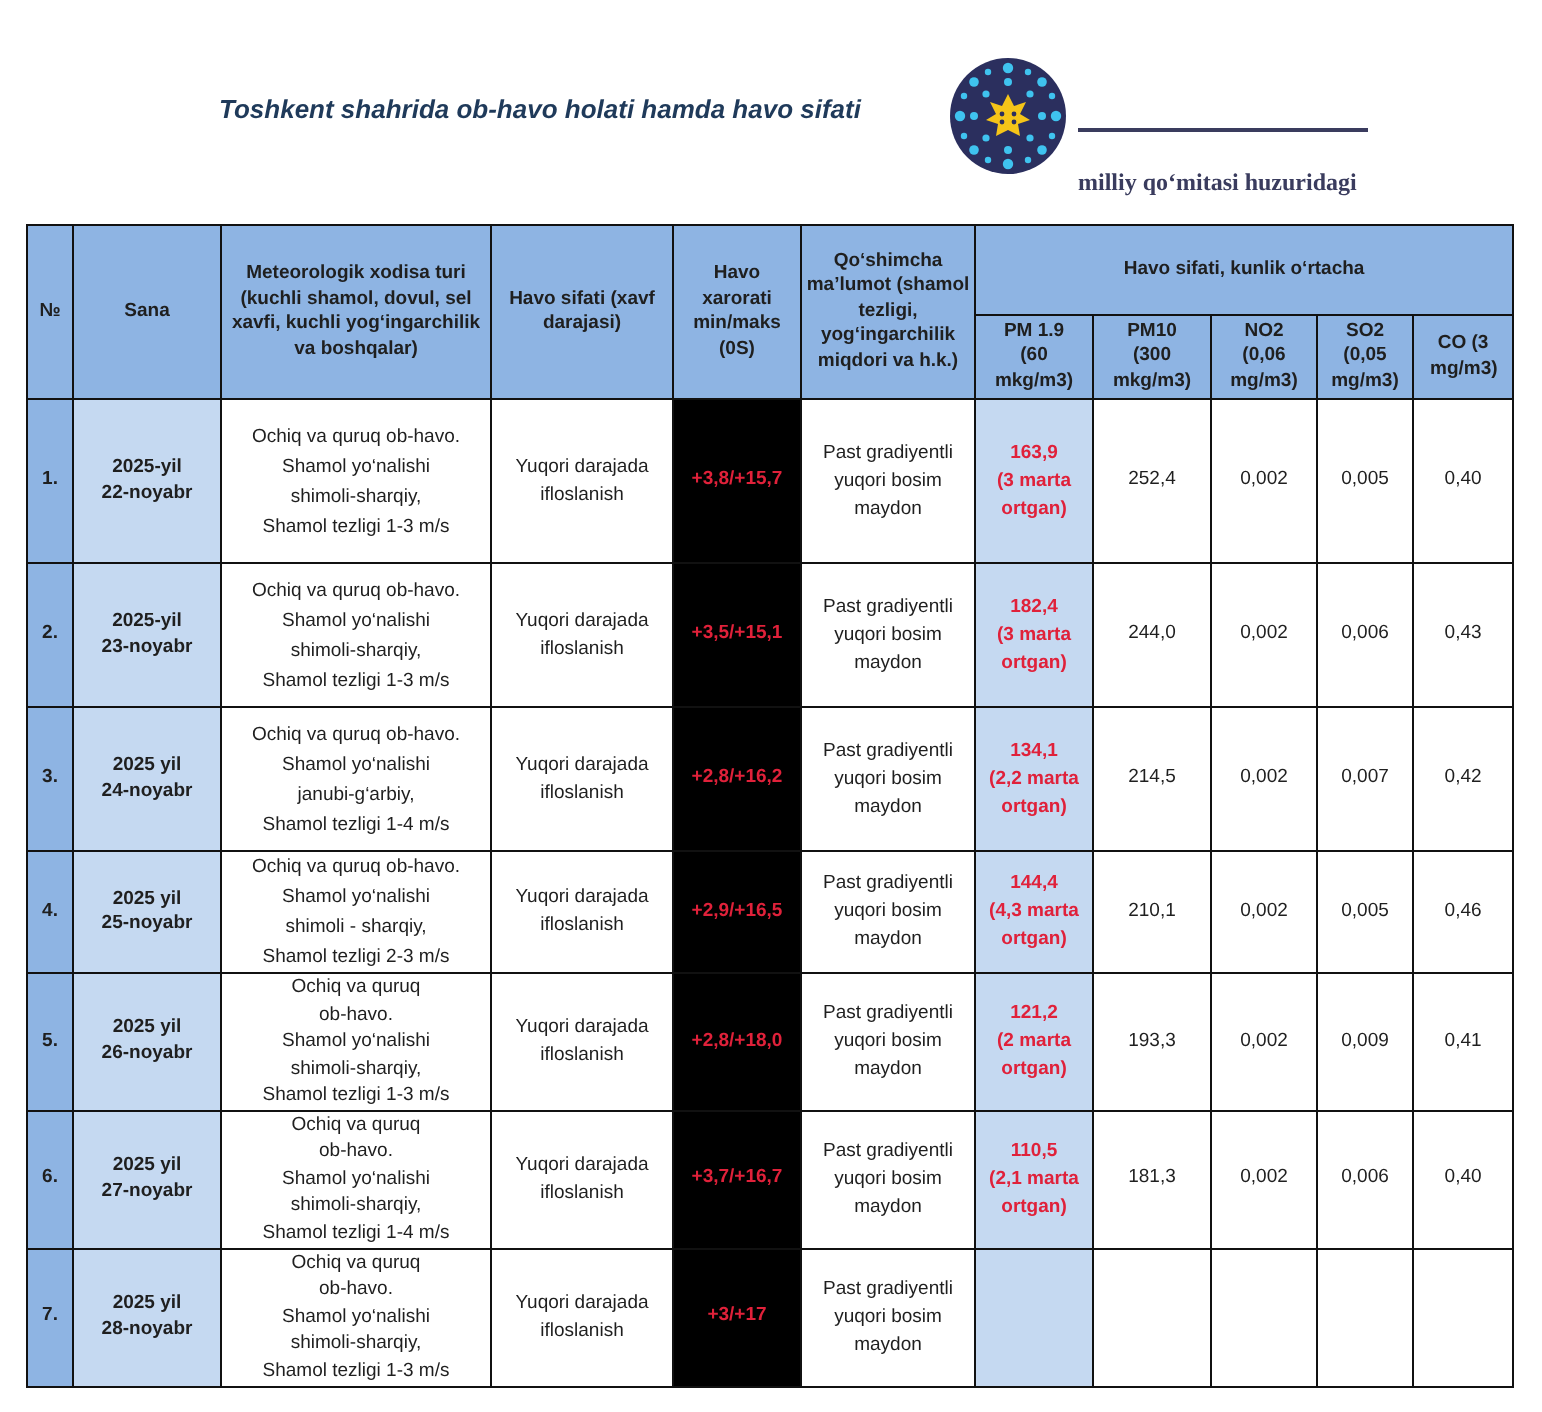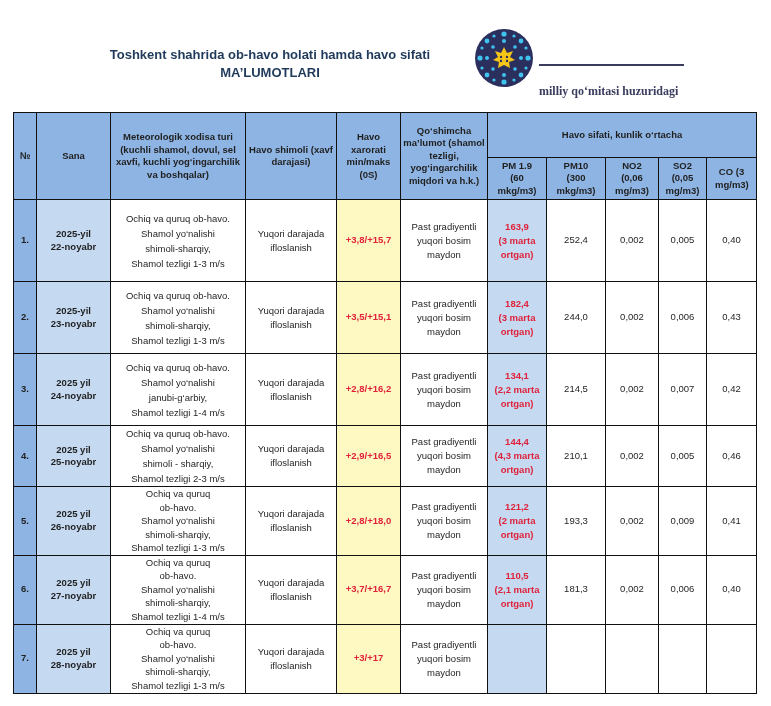--- a/index.html
+++ b/index.html
@@ -5,20 +5,21 @@
   * { box-sizing: border-box; margin: 0; padding: 0; }
   body {
     width: 771px; height: 706px; background: #ffffff;
     font-family: "Liberation Sans", "DejaVu Sans", sans-serif;
     color: #1f1f1f; position: relative; overflow: hidden;
   }
   .header-title {
     position: absolute; left: 100px; top: 46px; width: 340px;
     text-align: center; font-weight: bold; font-size: 13px; line-height: 18px;
     color: #1f3a5a;
+    font-style: italic;
   }
   .logo {
     position: absolute; left: 474px; top: 28px; width: 250px; height: 60px;
   }
   .logo-emblem {
     position: absolute; left: 0; top: 0; width: 60px; height: 60px;
   }
   .logo-line1, .logo-line2 {
     position: absolute; left: 65px; font-family: "Liberation Serif", serif;
     font-weight: bold; font-size: 12px; color: #3a3c5e; white-space: nowrap;
@@ -40,30 +41,29 @@
   table.data td, table.data th {
     border: 1.5px solid #111;
     text-align: center; vertical-align: middle;
     font-size: 9.5px; line-height: 12.5px; padding: 0 2px;
   }
   table.data th { background: #8eb4e3; font-weight: bold; color: #1f1f1f; }
   th.grp { height: 45px; }
   th.sub { height: 42px; }
   td.num { background: #8eb4e3; font-weight: bold; }
   td.date { background: #c5d9f1; font-weight: bold; }
-  td.temp { background: #fef9c3; font-weight: bold; color: #e0213a; }
+  td.temp { background: #000000; font-weight: bold; color: #e0213a; }
   td.pm25 { background: #c5d9f1; font-weight: bold; color: #e0213a; }
   td.plain { background: #ffffff; }
 </style>
 </head>
 <body>
 
 <div class="header-title">
   <div>Toshkent shahrida ob-havo holati hamda havo sifati</div>
-  <div>MA’LUMOTLARI</div>
 </div>
 
 <div class="logo">
   <svg class="logo-emblem" viewBox="0 0 60 60">
     <circle cx="30" cy="30" r="29" fill="#2b2f5e"></circle>
     <g fill="#3fc3ef">
       <circle cx="30" cy="6" r="2.6"></circle>
         <circle cx="30" cy="54" r="2.6"></circle>
       <circle cx="6" cy="30" r="2.6"></circle>
         <circle cx="54" cy="30" r="2.6"></circle>
@@ -112,21 +112,21 @@
       <col style="width:59px">
     <col style="width:53px">
       <col style="width:48px">
       <col style="width:50px">
   </colgroup>
   <thead>
     <tr>
       <th class="grp" rowspan="2">№</th>
       <th class="grp" rowspan="2">Sana</th>
       <th class="grp" rowspan="2">Meteorologik xodisa turi (kuchli shamol, dovul, sel xavfi, kuchli yog‘ingarchilik va boshqalar)</th>
-      <th class="grp" rowspan="2">Havo shimoli (xavf darajasi)</th>
+      <th class="grp" rowspan="2">Havo sifati (xavf darajasi)</th>
       <th class="grp" rowspan="2" style="padding:0 6px">Havo xarorati min/maks (0S)</th>
       <th class="grp" rowspan="2">Qo‘shimcha ma’lumot (shamol tezligi, yog‘ingarchilik miqdori va h.k.)</th>
       <th class="grp" colspan="5">Havo sifati, kunlik o‘rtacha</th>
     </tr>
     <tr>
       <th class="sub" style="padding:0 6px">PM 1.9 (60 mkg/m3)</th>
       <th class="sub" style="padding:0 6px">PM10 (300 mkg/m3)</th>
       <th class="sub" style="padding:0 6px">NO2 (0,06 mg/m3)</th>
       <th class="sub" style="padding:0 4px">SO2 (0,05 mg/m3)</th>
       <th class="sub" style="padding:0 8px">CO (3 mg/m3)</th>

